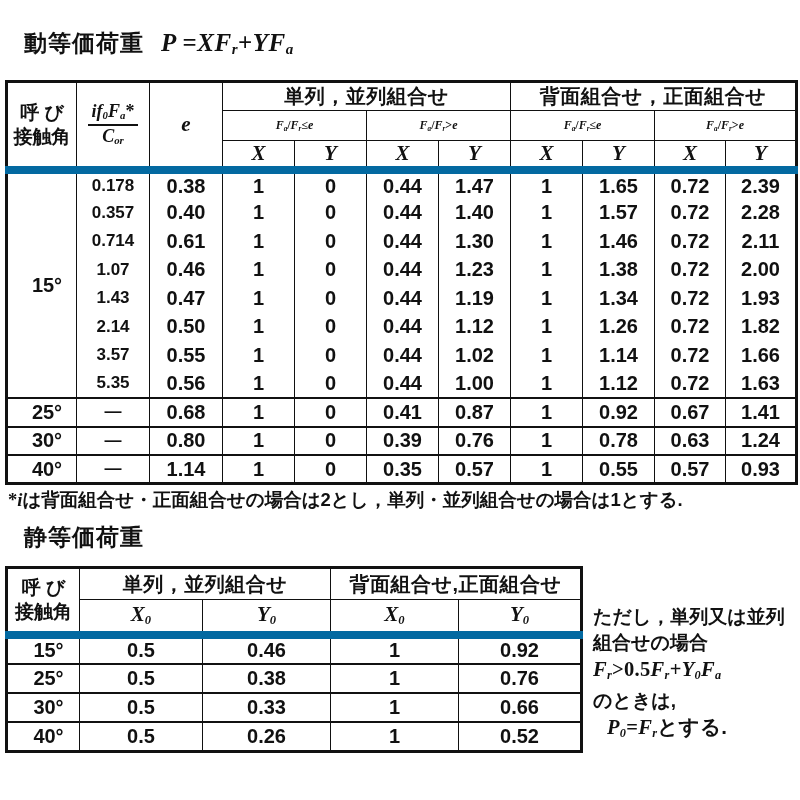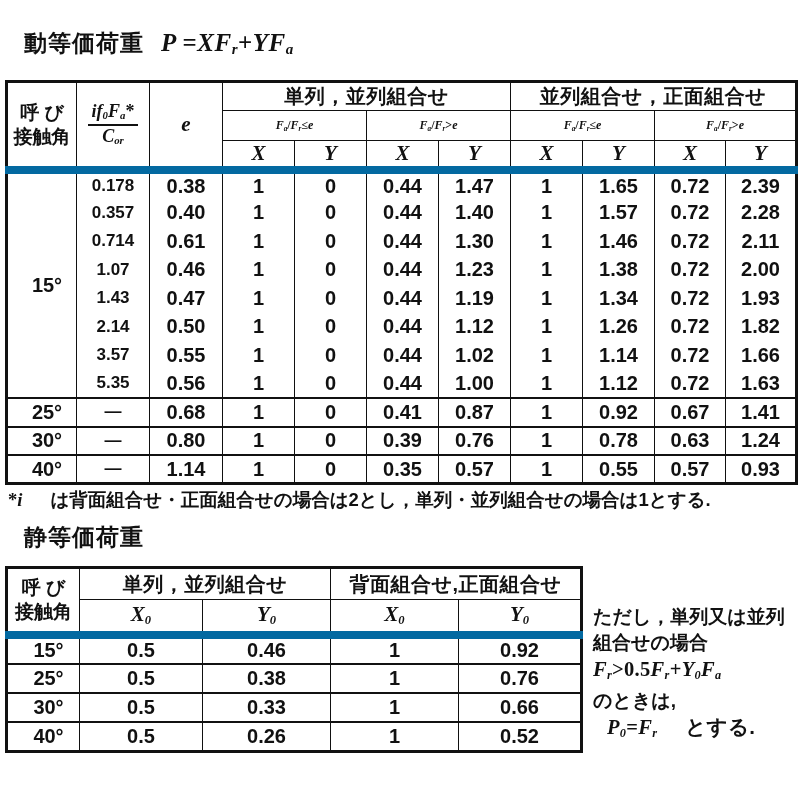--- a/index.html
+++ b/index.html
@@ -6,21 +6,21 @@
   .sheet{position:relative;width:800px;height:800px;background:#ffffff;color:#111;
          font-family:"Liberation Sans","DejaVu Sans",sans-serif;overflow:hidden;}
 
   
   .title-row{position:absolute;display:flex;align-items:baseline;gap:38px;}
   .jp-title{font-size:23px;font-weight:bold;letter-spacing:1px;}
   .math{font-family:"Liberation Serif","DejaVu Serif",serif;font-style:italic;font-weight:bold;}
   .title-row .math{font-size:25px;letter-spacing:.5px;}
   .math .sub{font-size:.6em;vertical-align:-0.22em;}
   .math .up{font-style:normal;}
-  .math .jp{font-style:normal;font-weight:600;font-family:"Liberation Sans","DejaVu Sans",sans-serif;padding-left:28px;}
+  .math .jp{font-style:normal;font-weight:600;font-family:"Liberation Sans","DejaVu Sans",sans-serif;}
 
   
   table{border-collapse:collapse;table-layout:fixed;position:absolute;background:#fff;
         border:3px solid #111;}
   th,td{border:1.7px solid #111;text-align:center;vertical-align:middle;padding:0;overflow:hidden;}
   thead{border-bottom:8px solid #0369a1;}
 
   .t1{left:5px;top:80px;width:790px;}
   .t1 thead tr:nth-child(1){height:26px;}
   .t1 thead tr:nth-child(2){height:30px;}
@@ -84,21 +84,21 @@
           <div>接触角</div>
         </th>
         <th rowspan="3">
           <span class="frac math">
             <span class="num"><span>if</span><span class="sub">0</span><span>F</span><span class="sub">a</span><span class="up">*</span></span>
             <span class="den"><span>C</span><span class="sub">or</span></span>
           </span>
         </th>
         <th rowspan="3" class="e-h math"><span>e</span></th>
         <th colspan="4" class="grp">単列，並列組合せ</th>
-        <th colspan="4" class="grp">並列組合せ，正面組合せ</th>
+        <th colspan="4" class="grp">背面組合せ，正面組合せ</th>
       </tr>
       <tr>
         <th colspan="2" class="cond math"><span>F</span><span class="sub">a</span><span class="up">/</span><span>F</span><span class="sub">r</span><span class="up">≤</span><span>e</span></th>
         <th colspan="2" class="cond math"><span>F</span><span class="sub">a</span><span class="up">/</span><span>F</span><span class="sub">r</span><span class="up">&gt;</span><span>e</span></th>
         <th colspan="2" class="cond math"><span>F</span><span class="sub">a</span><span class="up">/</span><span>F</span><span class="sub">r</span><span class="up">≤</span><span>e</span></th>
         <th colspan="2" class="cond math"><span>F</span><span class="sub">a</span><span class="up">/</span><span>F</span><span class="sub">r</span><span class="up">&gt;</span><span>e</span></th>
       </tr>
       <tr>
         <th class="xy math"><span>X</span></th>
         <th class="xy math"><span>Y</span></th>

